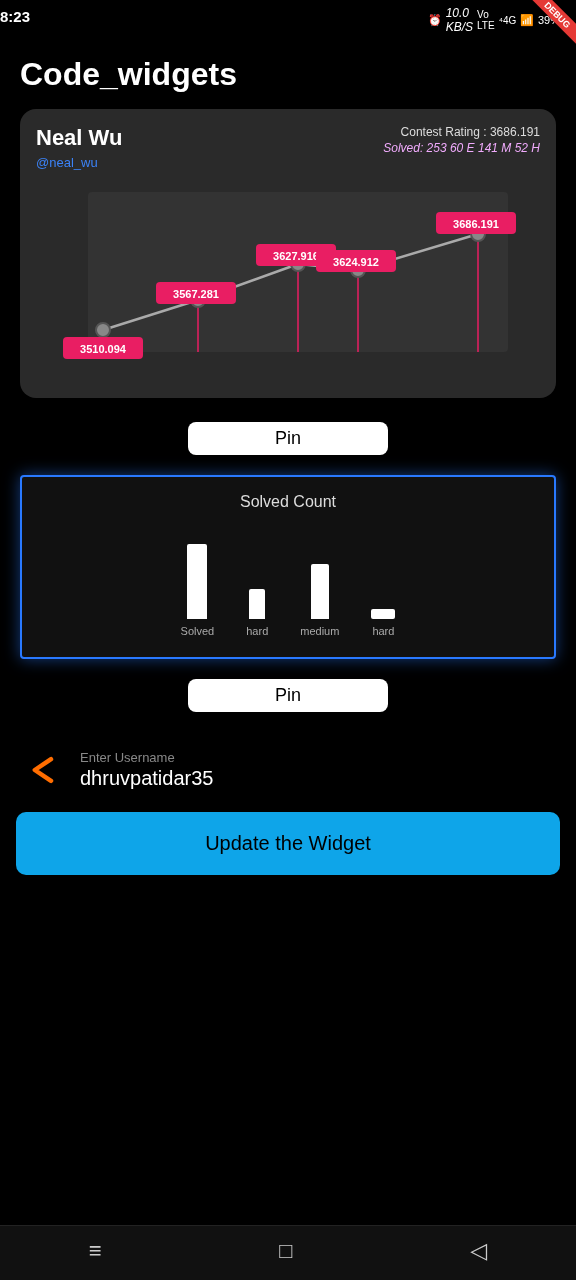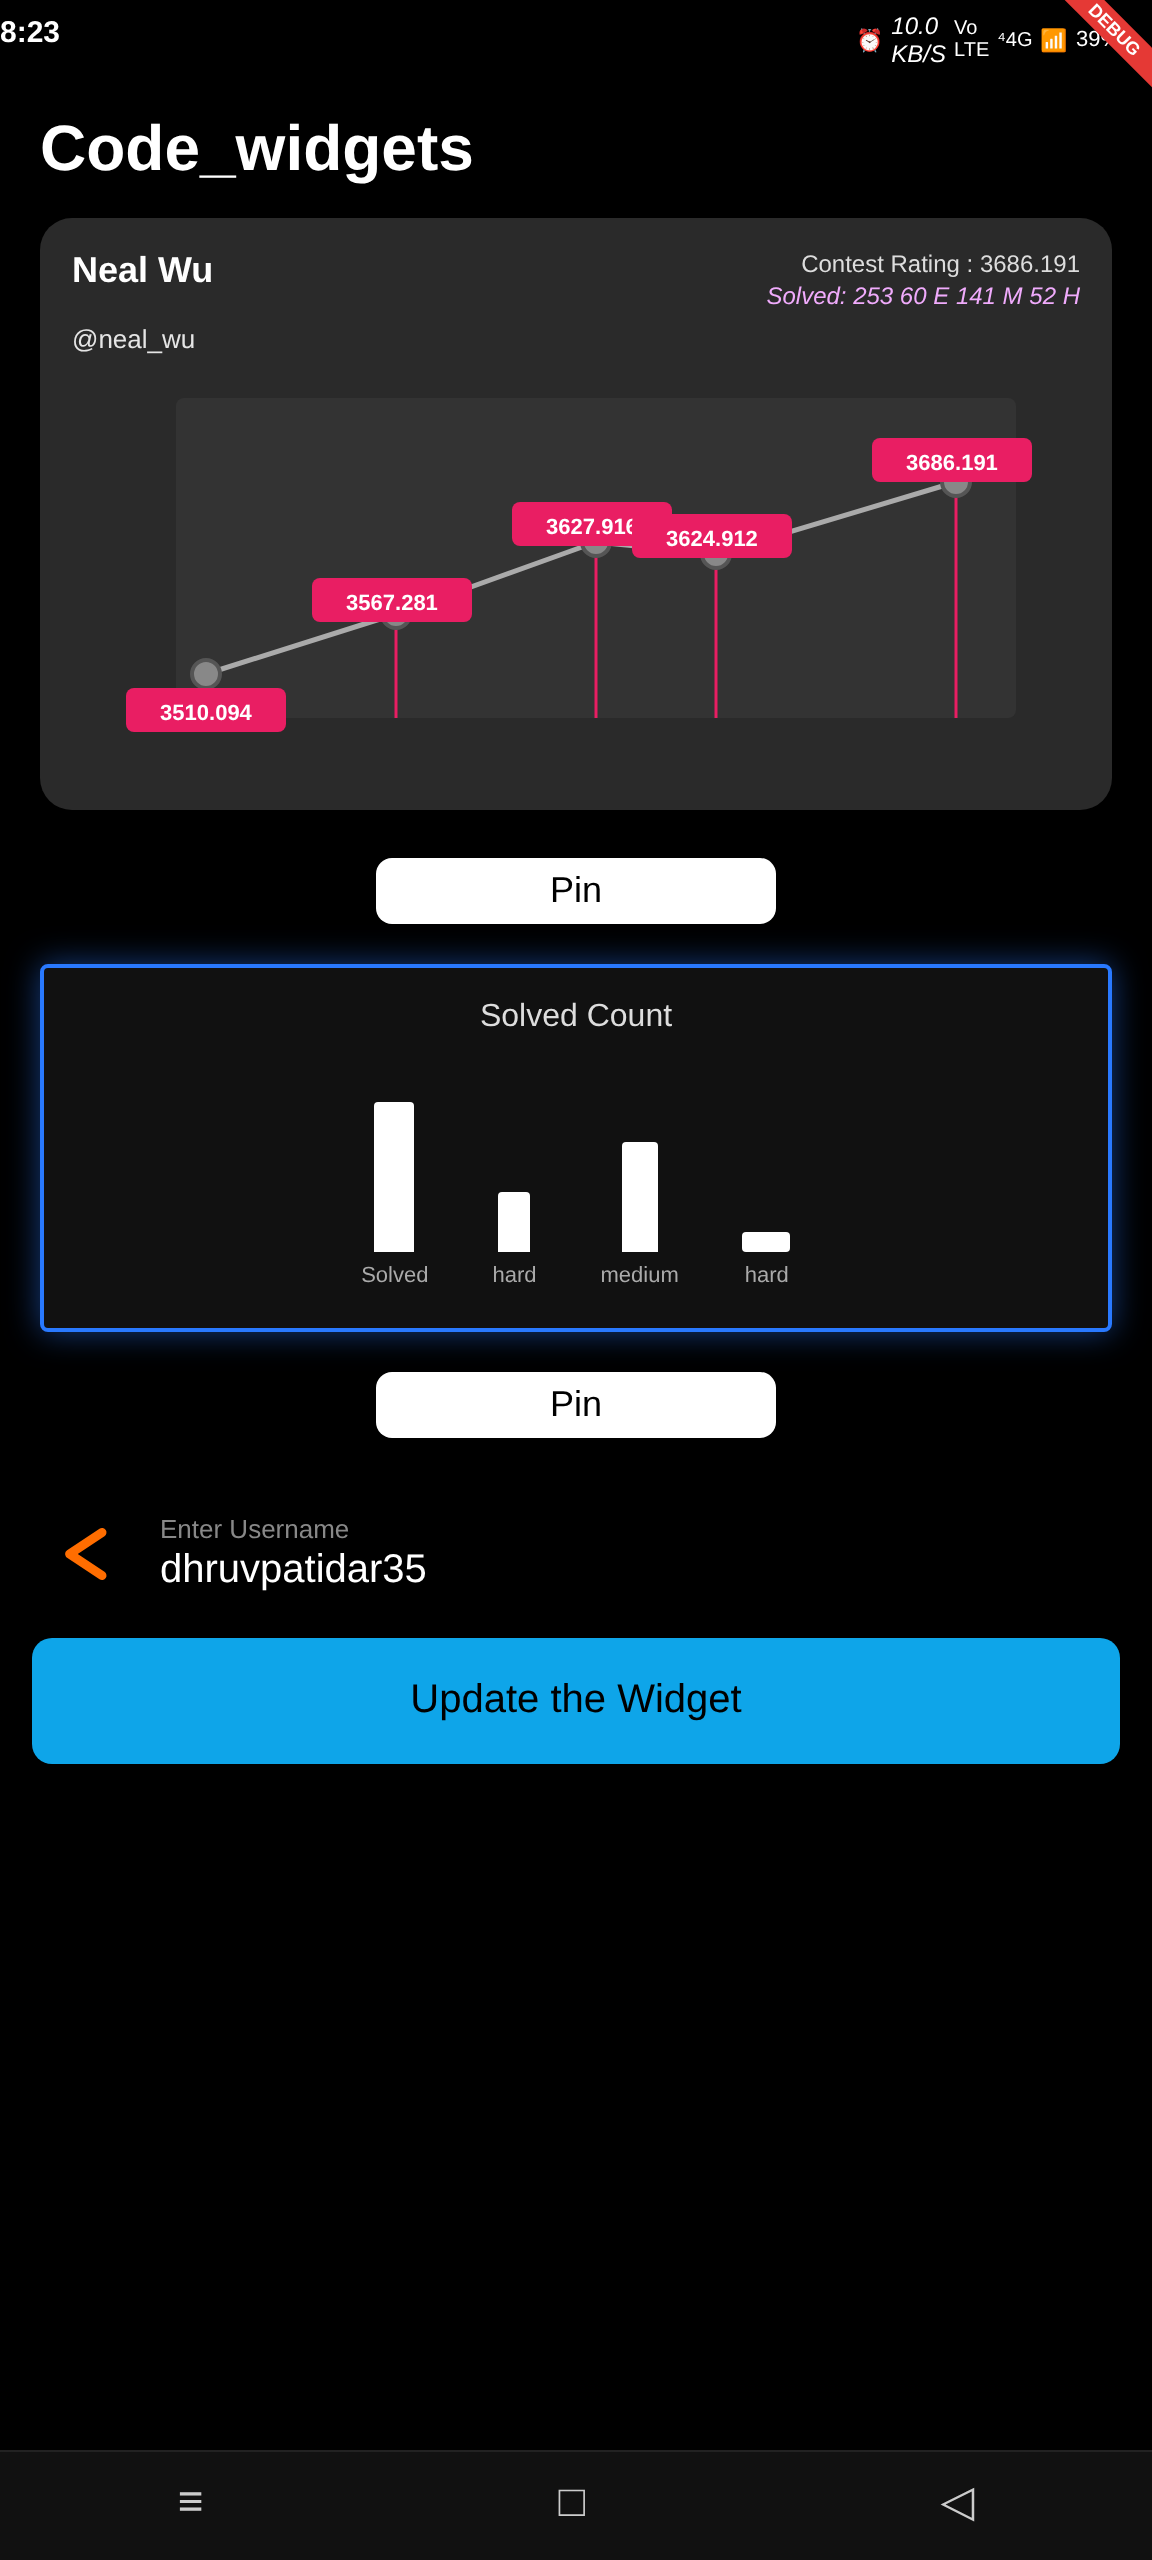--- a/index.html
+++ b/index.html
@@ -51,28 +51,28 @@
       padding: 16px;
       position: relative;
     }
     .card-header {
       display: flex;
       justify-content: space-between;
       align-items: flex-start;
       margin-bottom: 12px;
     }
     .card-user-name {
-      font-size: 18px;
+      font-size: 22px;
       font-weight: bold;
       color: #fff;
     }
     .card-user-handle {
       font-size: 13px;
-      color: #e5e5e5;
-      margin-top: 16px;
+      color: #3b82f6;
+      margin-top: 4px;
     }
     .card-rating-info {
       text-align: right;
     }
     .card-rating-label {
       font-size: 12px;
       color: #ddd;
     }
     .card-solved-label {
       font-size: 12px;

